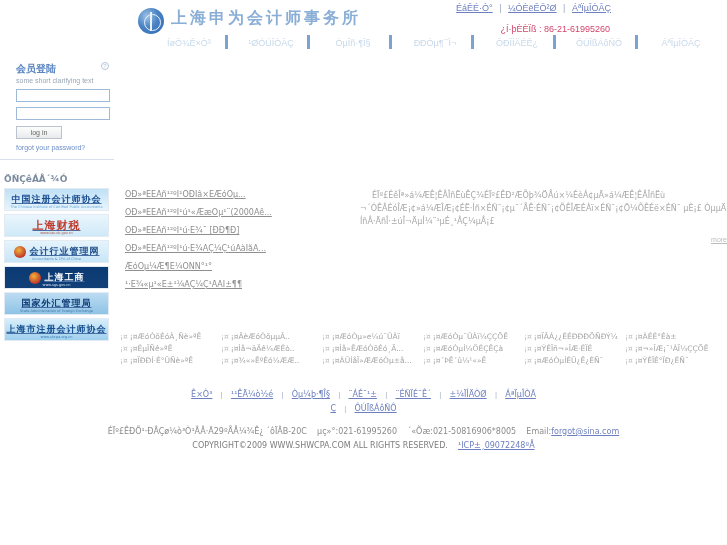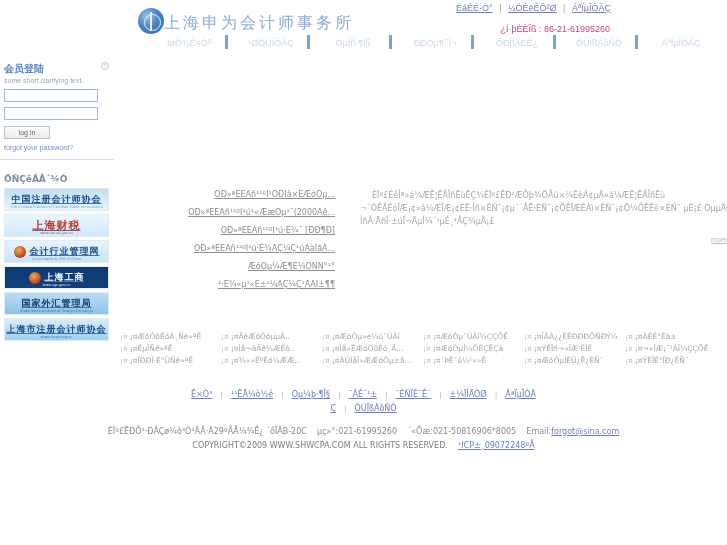--- a/index.html
+++ b/index.html
@@ -11,21 +11,21 @@
     font-size: 11px;
     color: #555;
     overflow: hidden;
   }
   a { color: #4a6fa5; }
 
   
   .header { position: relative; height: 56px; }
   .logo-area {
     position: absolute; left: 138px; top: 8px;
-    display: flex; align-items: flex-end; 
+    display: flex; align-items: flex-start; gap: 7px; font-weight: bold;
   }
   .logo-mark {
     width: 26px; height: 26px; border-radius: 50%;
     background: radial-gradient(circle at 35% 32%, #9ec4e8 0%, #4a82c4 45%, #2f6bb0 100%);
     position: relative; flex: none;
   }
   .logo-mark::after {
     content: ""; position: absolute; left: 50%; top: 50%;
     width: 15px; height: 15px; margin: -7.5px 0 0 -7.5px;
     border-radius: 50%; border: 1.3px solid #eaf2fb;
@@ -72,21 +72,21 @@
   .nav-item:last-child::after { display: none; }
 
   
   .page { position: relative; width: 727px; }
   .sidebar { position: absolute; left: 0; top: 58px; width: 114px; }
   .content { position: absolute; left: 120px; top: 190px; width: 607px; }
 
   
   .login-box {
     border-bottom: 1px solid #d6e0ec;
-    padding: 4px 4px 8px 4px;
+    padding: 4px 4px 8px 16px;
     position: relative;
   }
   .login-title {
     color: #5b86c4; font-size: 10px; font-weight: bold;
     font-family: "DejaVu Sans", sans-serif;
   }
   .login-sub { color: #9aa6b5; font-size: 7px; margin-top: 1px; }
   .login-help {
     position: absolute; right: 5px; top: 4px;
     width: 8px; height: 8px; border-radius: 50%;
@@ -170,21 +170,21 @@
   .bn-shcpa { background: linear-gradient(180deg,#d8eefa,#9fd0ee); }
   .bn-shcpa span { color: #17508f; }
   .bn-shcpa .sub { color: #3e7bb0; }
   .banner .seal {
     width: 12px; height: 12px; border-radius: 50%;
     background: radial-gradient(circle at 40% 35%,#f0b33a,#c0392b 70%);
     margin-right: 4px; flex: none; z-index: 2;
   }
 
   
-  .news-col { position: absolute; left: 5px; top: 0; width: 210px; text-align: right; }
+  .news-col { position: absolute; left: 5px; top: 0; width: 210px; }
   .news-item {
     margin-bottom: 9px; font-size: 8px; color: #8f8f8f;
     white-space: nowrap; overflow: hidden;
   }
   .news-item a {
     color: #8f8f8f; text-decoration: underline;
     font-family: "DejaVu Sans", sans-serif;
   }
 
   .about-col { position: absolute; left: 240px; top: 0; width: 367px; }

